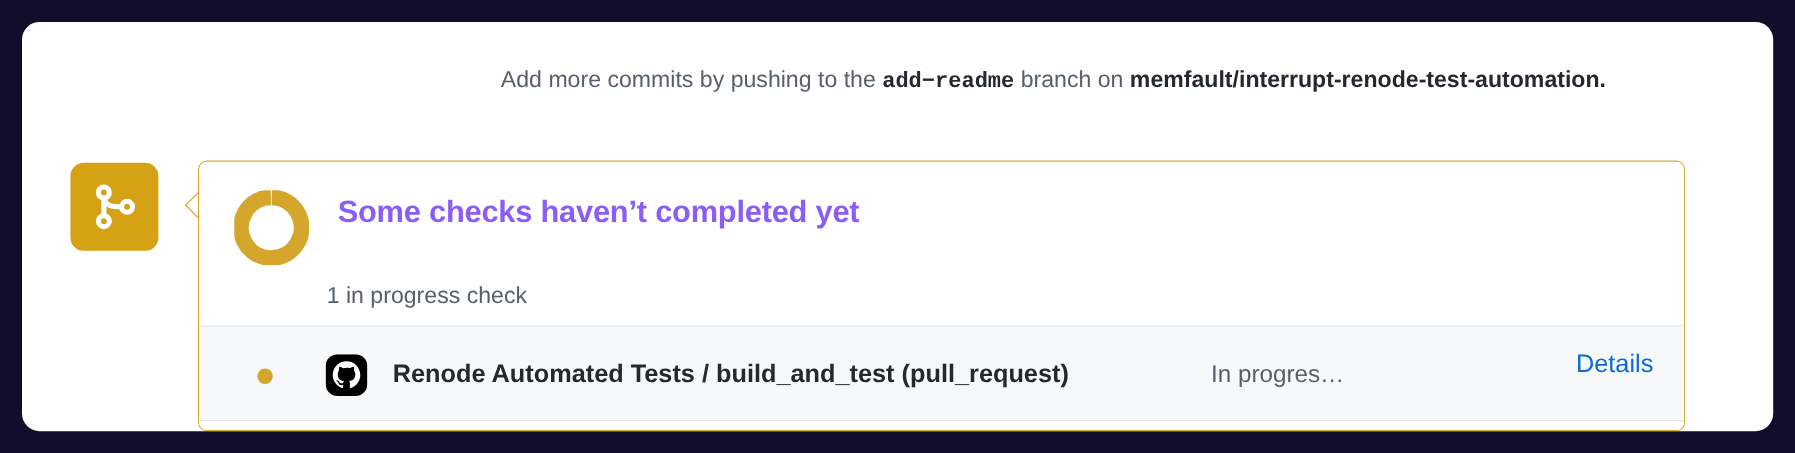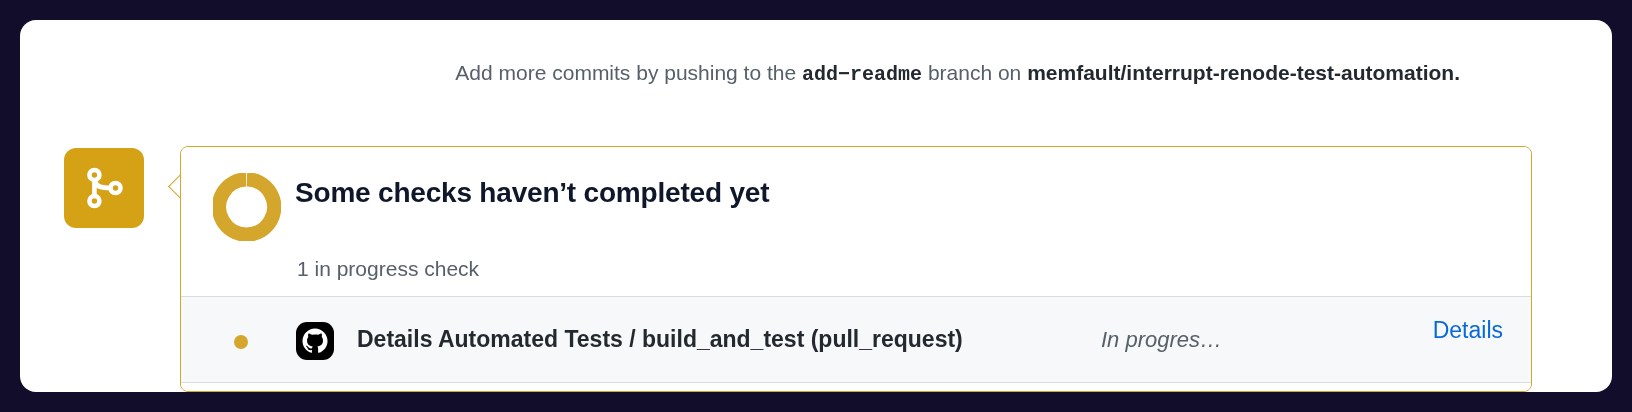--- a/index.html
+++ b/index.html
@@ -113,25 +113,25 @@
   .spinner-ring {
     position: absolute;
     left: 32px;
     top: 26px;
     width: 68px;
     height: 68px;
   }
 
   .status-title {
     position: absolute;
-    left: 114px;
+    left: 126px;
     top: 30px;
     font-size: 28px;
     font-weight: 700;
-    color: #0f172a;
+    color: #8b5cf6;
     letter-spacing: -0.2px;
     white-space: nowrap;
   }
 
   .status-sub {
     position: absolute;
     left: 116px;
     top: 78px;
     font-size: 21px;
     color: #57606a;
@@ -183,21 +183,20 @@
     font-weight: 700;
     color: #24292f;
     white-space: nowrap;
   }
 
   .check-state {
     position: absolute;
     left: 920px;
     top: 30px;
     font-size: 22px;
-    font-style: italic;
     color: #57606a;
     white-space: nowrap;
   }
 
   .check-details {
     position: absolute;
     right: 28px;
     top: 20px;
     font-size: 23px;
     color: #0969da;
@@ -257,21 +256,21 @@
 
       <span class="check-dot"></span>
 
       <span class="gh-mark">
         <svg width="38" height="38" viewBox="0 0 38 38">
           <rect x="0" y="0" width="38" height="38" rx="11" fill="#000000"></rect>
           <path fill="#ffffff" d="M19 6.4c-6.9 0-12.5 5.6-12.5 12.5 0 5.5 3.6 10.2 8.6 11.9.6.1.85-.27.85-.6 0-.3-.01-1.08-.02-2.13-3.49.76-4.23-1.68-4.23-1.68-.57-1.45-1.39-1.84-1.39-1.84-1.14-.78.09-.76.09-.76 1.26.09 1.92 1.29 1.92 1.29 1.12 1.92 2.94 1.37 3.65 1.05.11-.81.44-1.37.79-1.68-2.79-.32-5.72-1.39-5.72-6.2 0-1.37.49-2.49 1.29-3.37-.13-.32-.56-1.6.12-3.33 0 0 1.05-.34 3.44 1.29a12 12 0 0 1 3.13-.42c1.06 0 2.13.14 3.13.42 2.39-1.63 3.44-1.29 3.44-1.29.68 1.73.25 3.01.12 3.33.8.88 1.29 2 1.29 3.37 0 4.82-2.94 5.88-5.74 6.19.45.39.85 1.16.85 2.33 0 1.69-.02 3.05-.02 3.46 0 .34.23.72.86.6 5-1.67 8.6-6.39 8.6-11.89C31.5 12 25.9 6.4 19 6.4z"></path>
         </svg>
       </span>
 
-      <div class="check-name">Details Automated Tests / build_and_test (pull_request)</div>
+      <div class="check-name">Renode Automated Tests / build_and_test (pull_request)</div>
       <div class="check-state">In progres…</div>
       <div class="check-details">Details</div>
     </div>
 
     <div class="panel-footer-strip"></div>
   </div>
 
 </div>
 
 </body></html>

